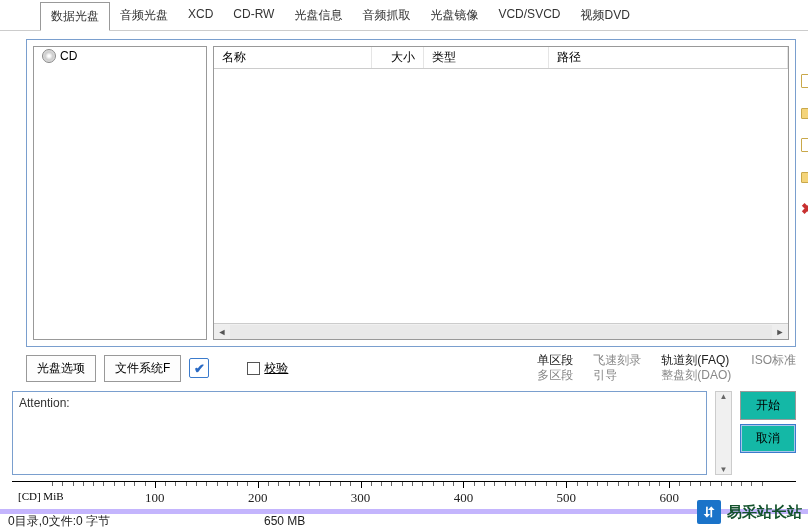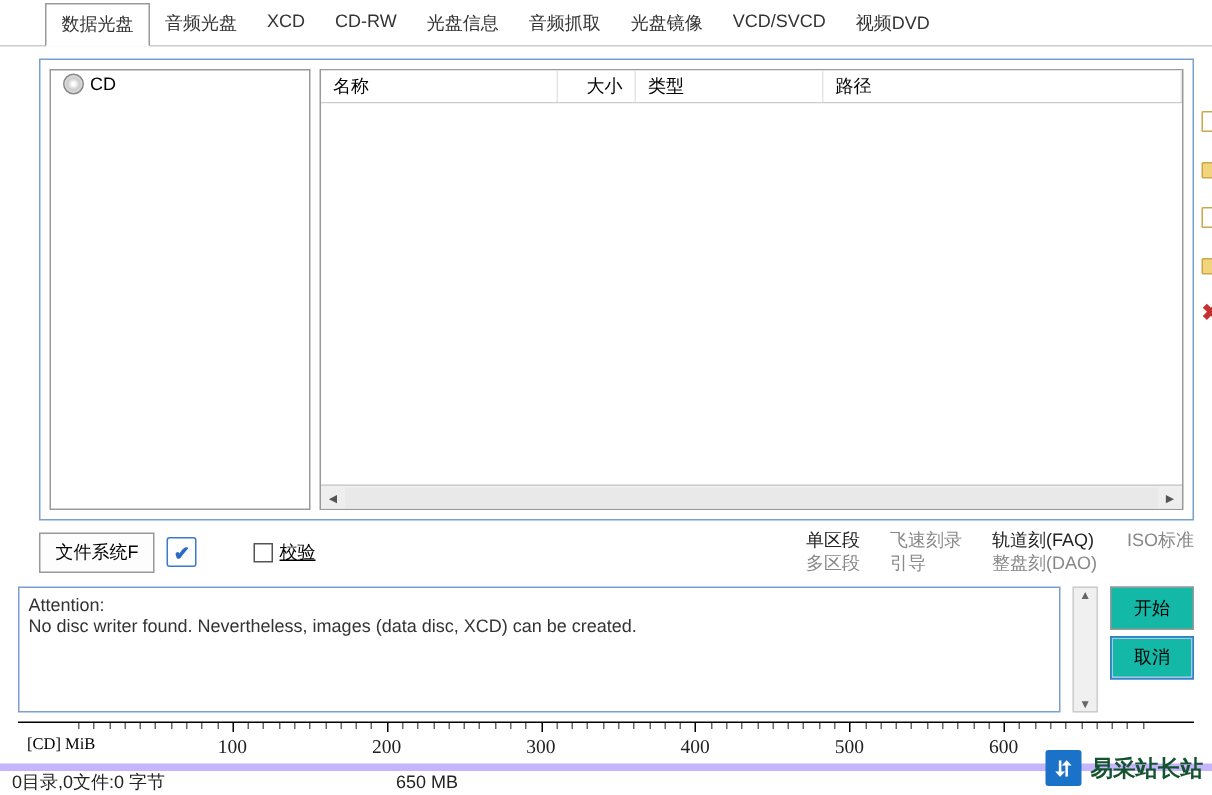--- a/index.html
+++ b/index.html
@@ -1,18 +1,18 @@
 <!DOCTYPE html>
 <html><head>
 <meta charset="utf-8">
 <style>
 * { box-sizing: border-box; margin: 0; padding: 0; font-family: "Microsoft YaHei", Tahoma, sans-serif; font-size: 12px; }
 body { width: 808px; height: 530px; background: #fff; color: #000; overflow: hidden; position: relative; }
 
-.tabs { display: flex; border-bottom: 1px solid #ccc; padding-left: 30px; padding-top: 2px; background: #fff; }
+.tabs { display: flex; border-bottom: 1px solid #ccc; padding-left: 40px; padding-top: 2px; background: #fff; }
 .tab { padding: 5px 10px 5px 10px; cursor: pointer; color: #333; }
 .tab.active { border: 1px solid #999; border-bottom: 1px solid #fff; margin-bottom: -1px; background: #fff; }
 
 .panel { border: 1px solid #7a9fce; margin: 8px 12px 6px 26px; height: 308px; display: flex; gap: 6px; padding: 6px; position: relative; }
 .tree { width: 174px; border: 1px solid #999; background: #fff; padding: 2px 6px; }
 .tree-item { display: flex; align-items: center; gap: 4px; padding: 0 2px; }
 .disc-icon { width: 14px; height: 14px; border-radius: 50%; background: radial-gradient(circle at 50% 50%, #fff 1px, #ccc 4px, #e8e8e8 7px, #bbb 7px); border: 1px solid #888; }
 
 .listwrap { flex: 1; display: flex; flex-direction: column; border: 1px solid #999; }
 .listhead { display: flex; border-bottom: 1px solid #ccc; background: #fff; }
@@ -106,20 +106,21 @@
         <div class="doc"></div>
       </div>
     <div class="si">
         <div class="fold"></div>
       </div>
     <div class="si"><span class="x">✖</span></div>
   </div>
 </div>
 
 <div class="optrow">
+  <button class="btn">光盘选项</button>
   <button class="btn">文件系统F</button>
   <div class="check-circ">✔</div>
   <label class="chk">
     <span class="box"></span>
     <span>校验</span>
   </label>
   <div class="opt-cols">
     <div class="oc">
         <span class="on">单区段</span>
         <span>多区段</span>
@@ -134,21 +135,20 @@
       </div>
     <div class="oc">
         <span>ISO标准</span>
       </div>
   </div>
 </div>
 
 <div class="msgwrap">
   <div class="msgbox">
     <div>Attention:</div>
-    <div>No disc writer found. Nevertheless, images (data disc, XCD) can be created.</div>
   </div>
   <div class="msgscroll">
       <span>▲</span>
       <span>▼</span>
     </div>
   <div class="actions">
     <button class="actbtn">开始</button>
     <button class="actbtn hl">取消</button>
   </div>
 </div>

